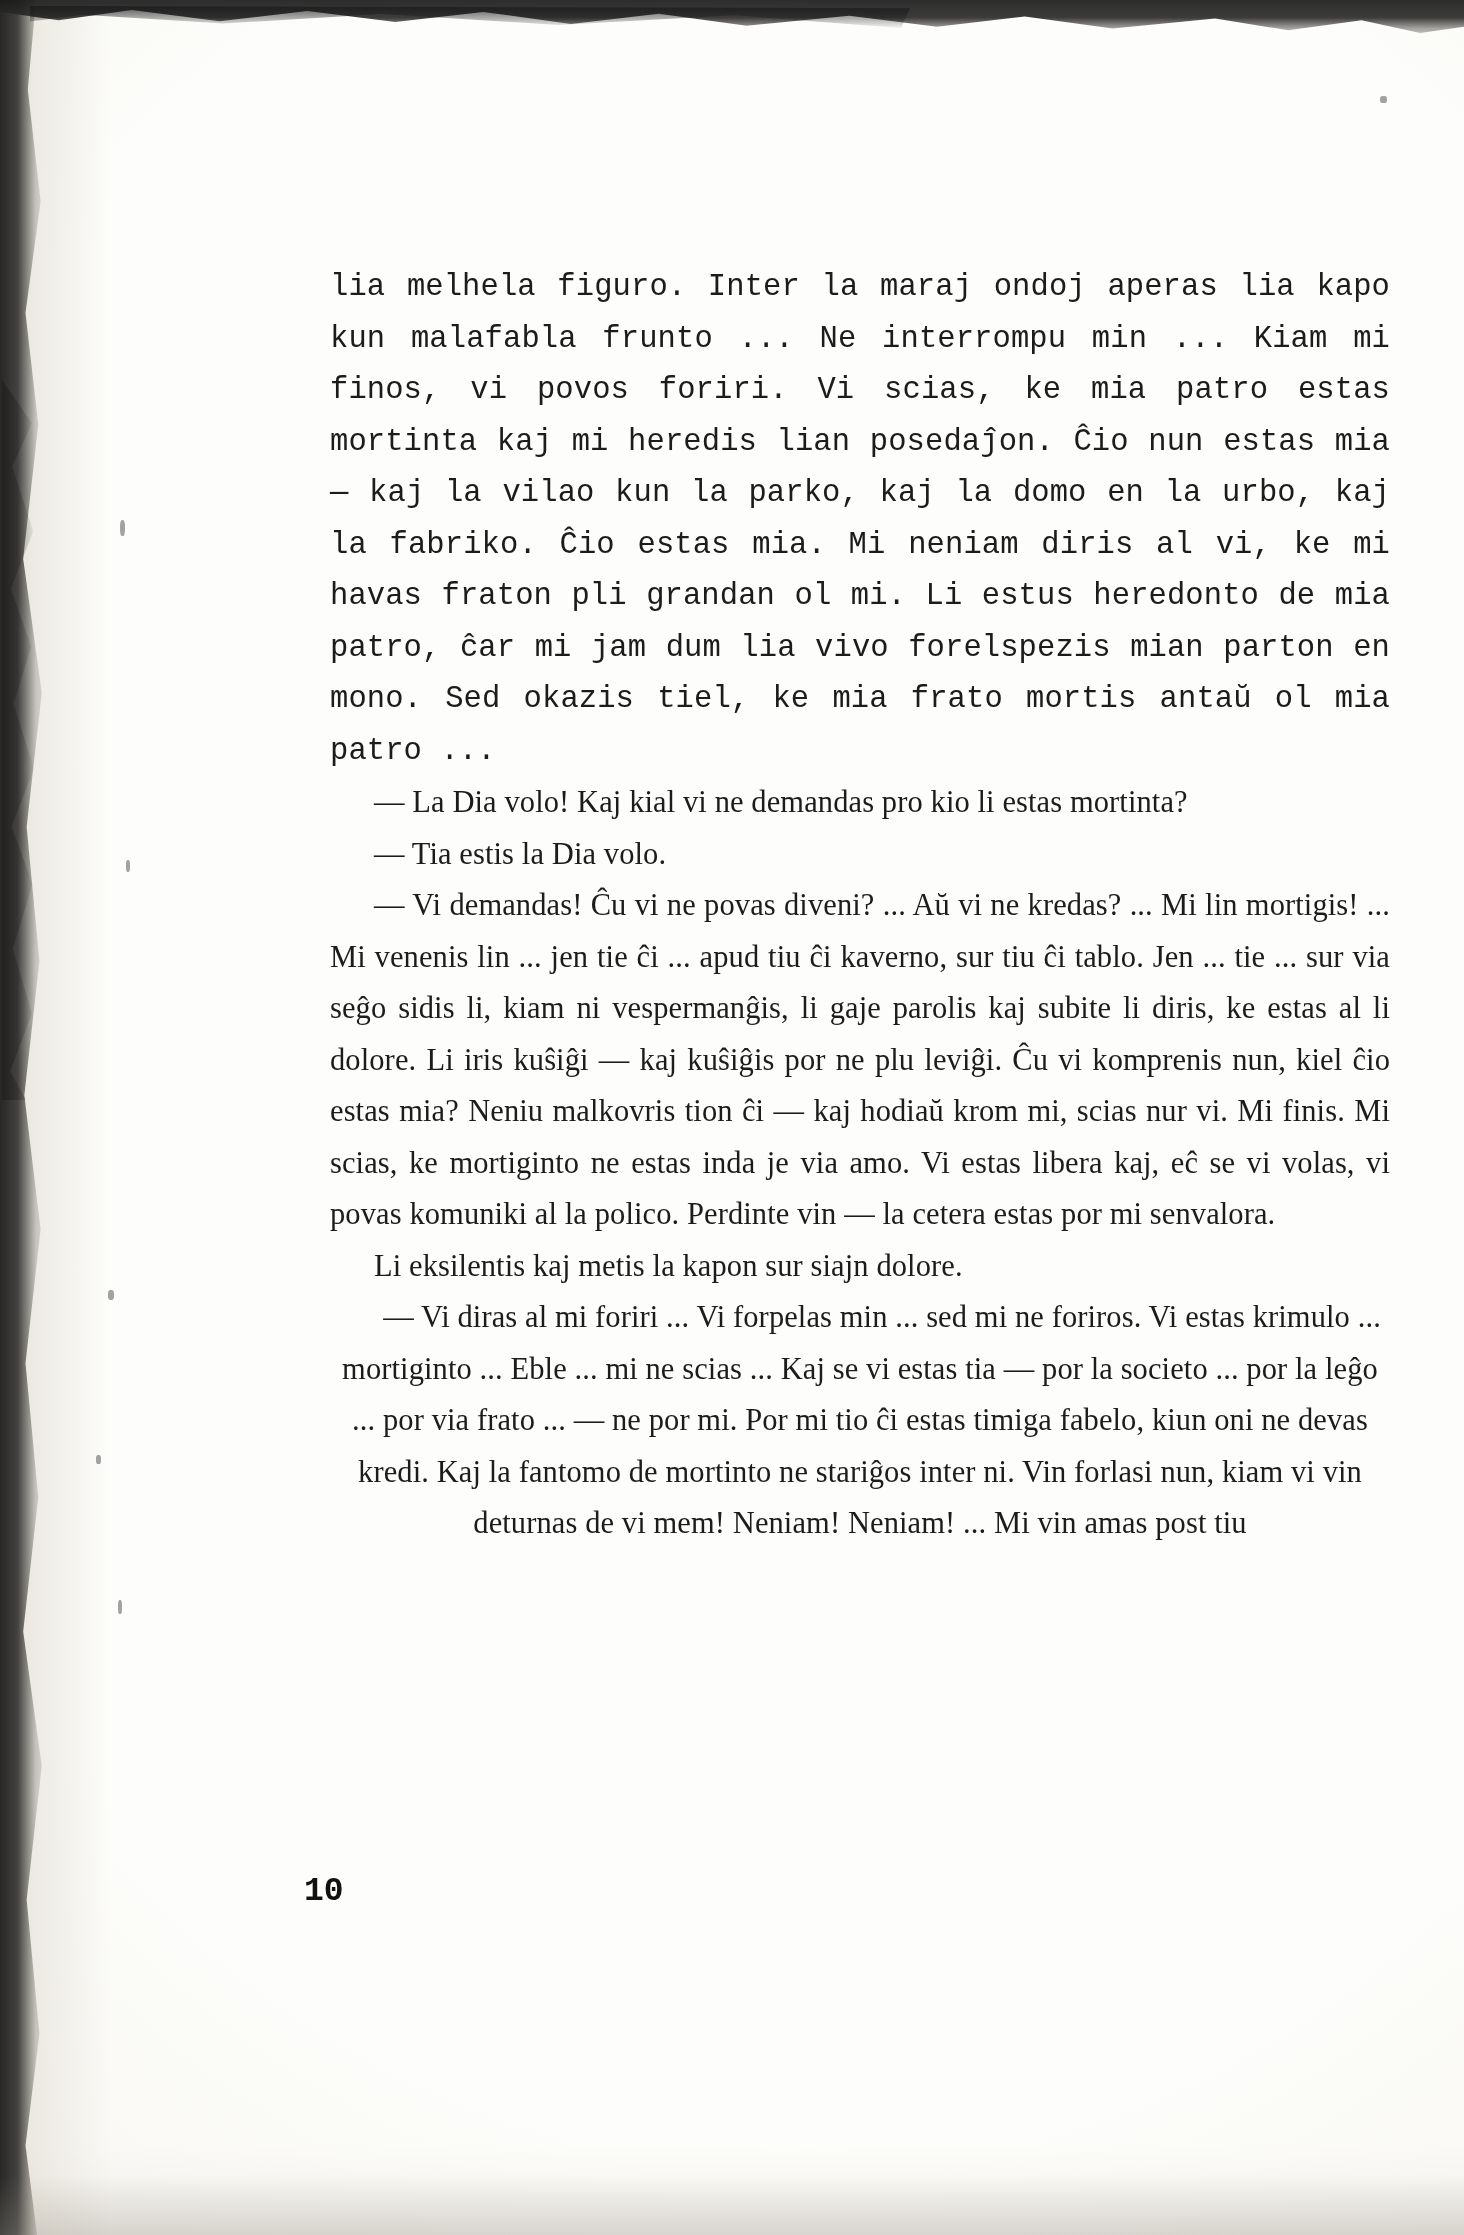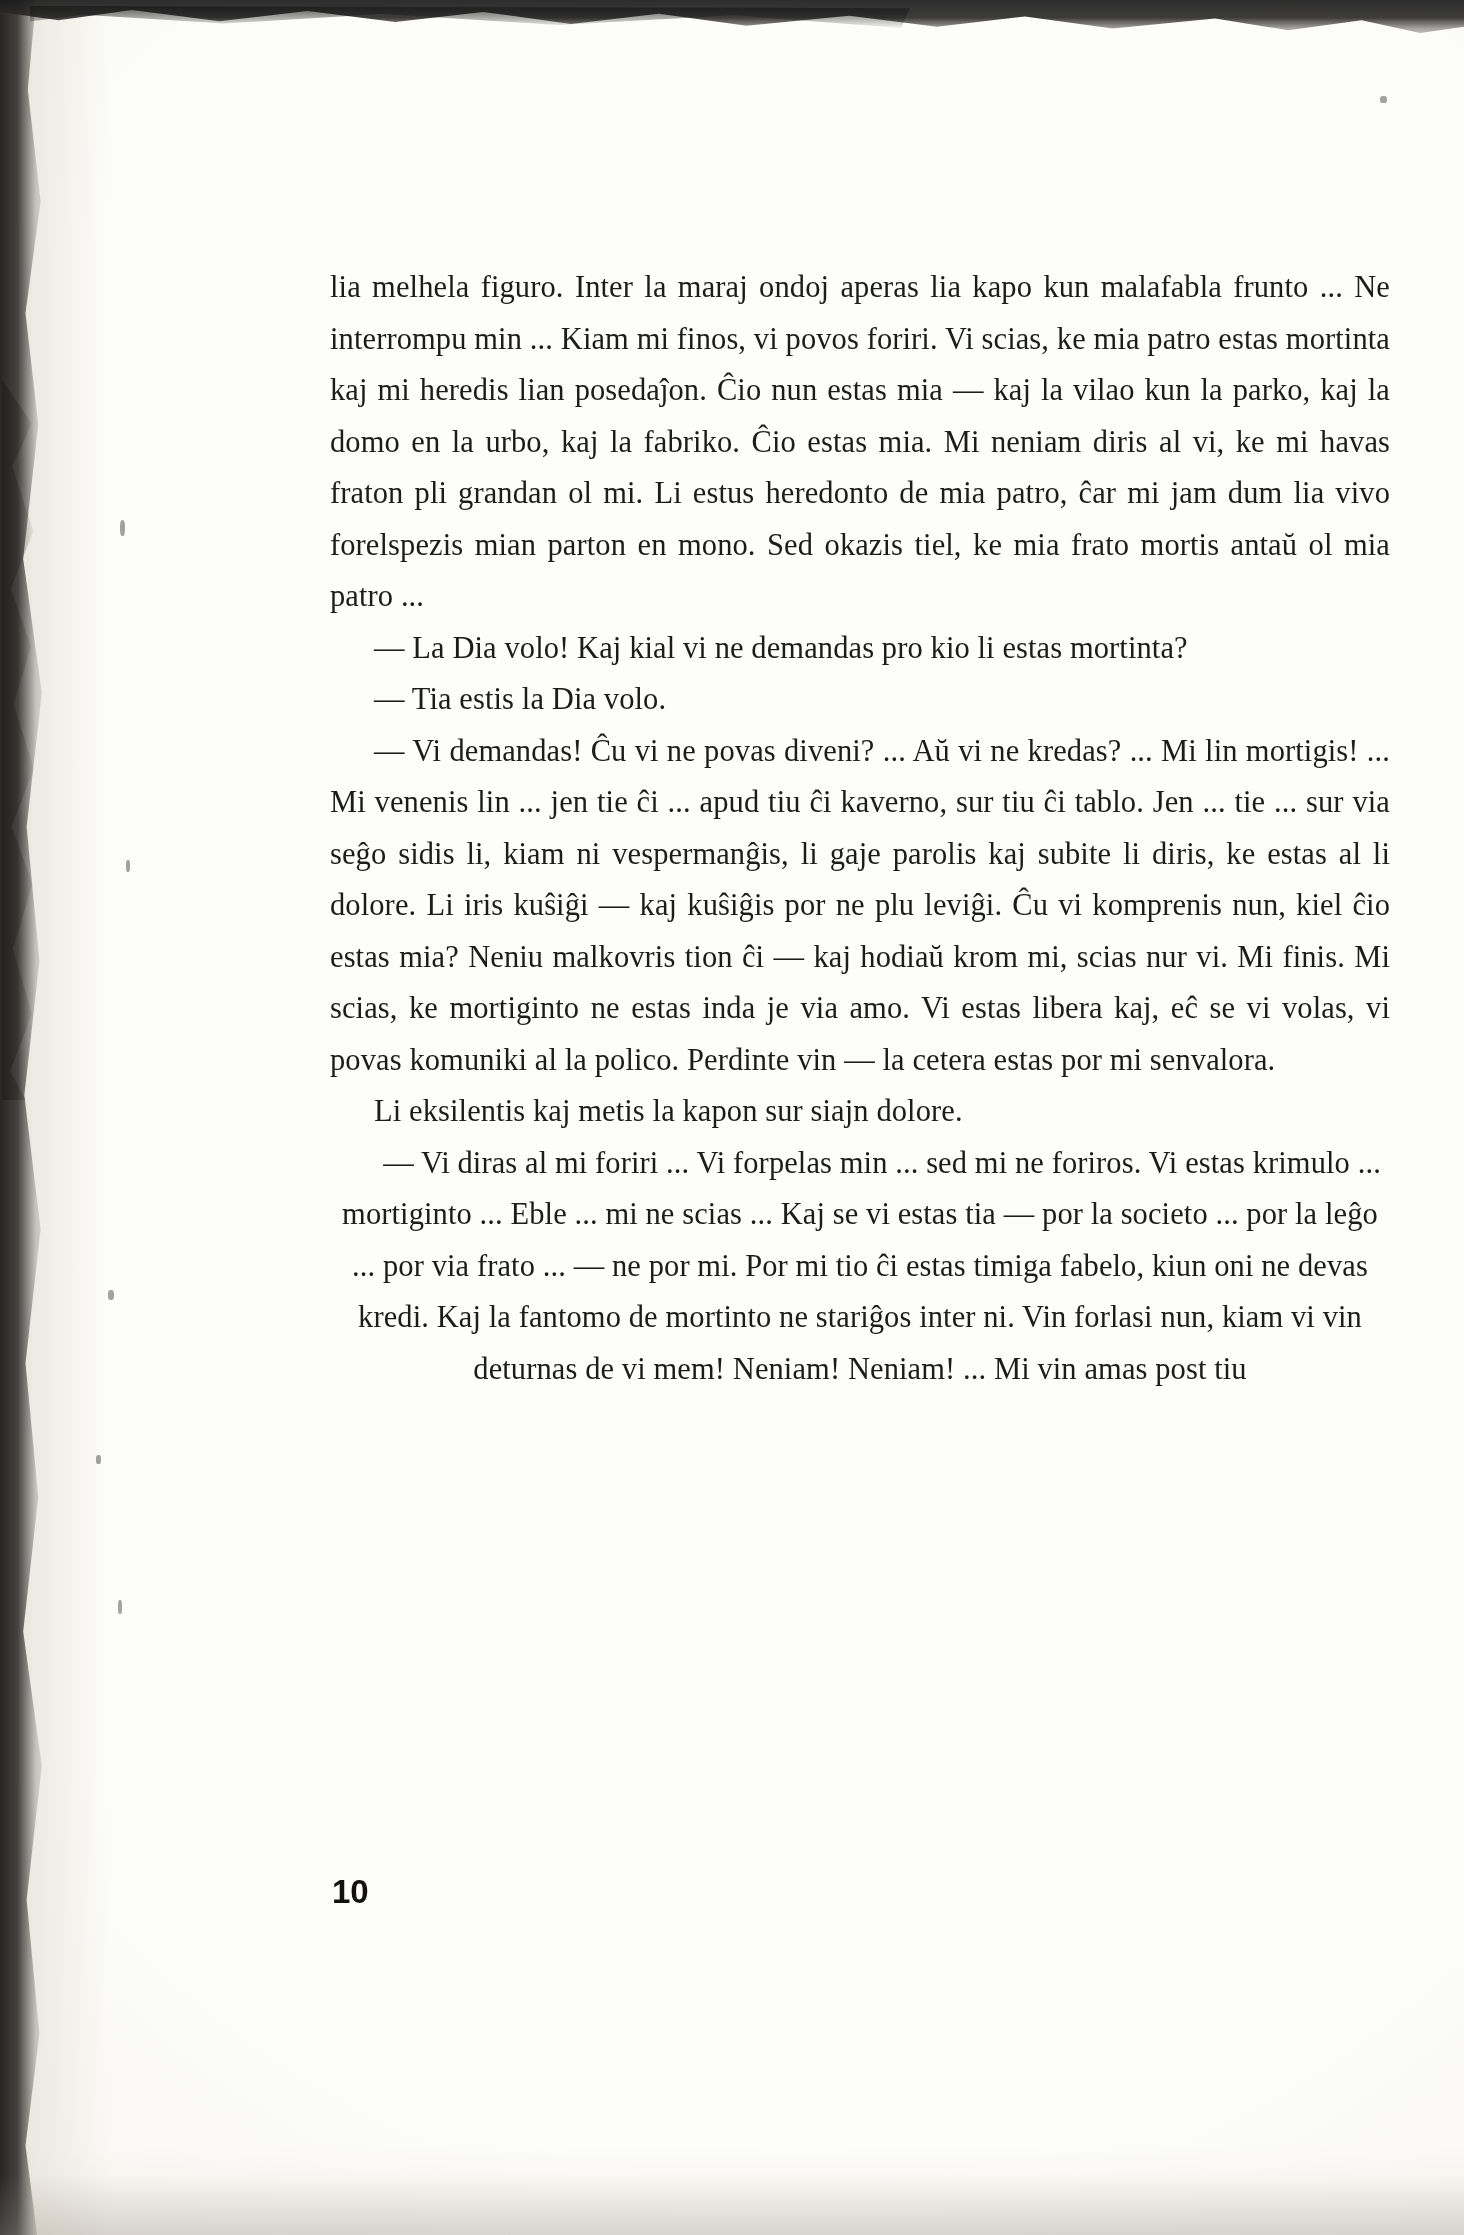--- a/index.html
+++ b/index.html
@@ -110,33 +110,34 @@
     text-align: justify;
     text-justify: inter-word;
     letter-spacing: 0.1px;
   }
   .para {
     margin: 0;
     text-indent: 44px;
   }
   .para.no-indent {
     text-indent: 0;
+    font-family: Liberation Mono, monospace;
   }
   .para.last {
     text-align: center;
   }
 
   .page-number {
     position: absolute;
-    left: 332px;
+    left: 304px;
     top: 1873px;
     font-size: 33px;
     font-weight: bold;
     color: #121110;
-    font-family: Liberation Sans, sans-serif;
+    font-family: Liberation Mono, monospace;
   }
 </style>
 </head>
 <body>
 
 <div class="page">
 
   <div class="paper-tint"></div>
   <div class="edge-left"></div>
   <div class="edge-left-blots"></div>

